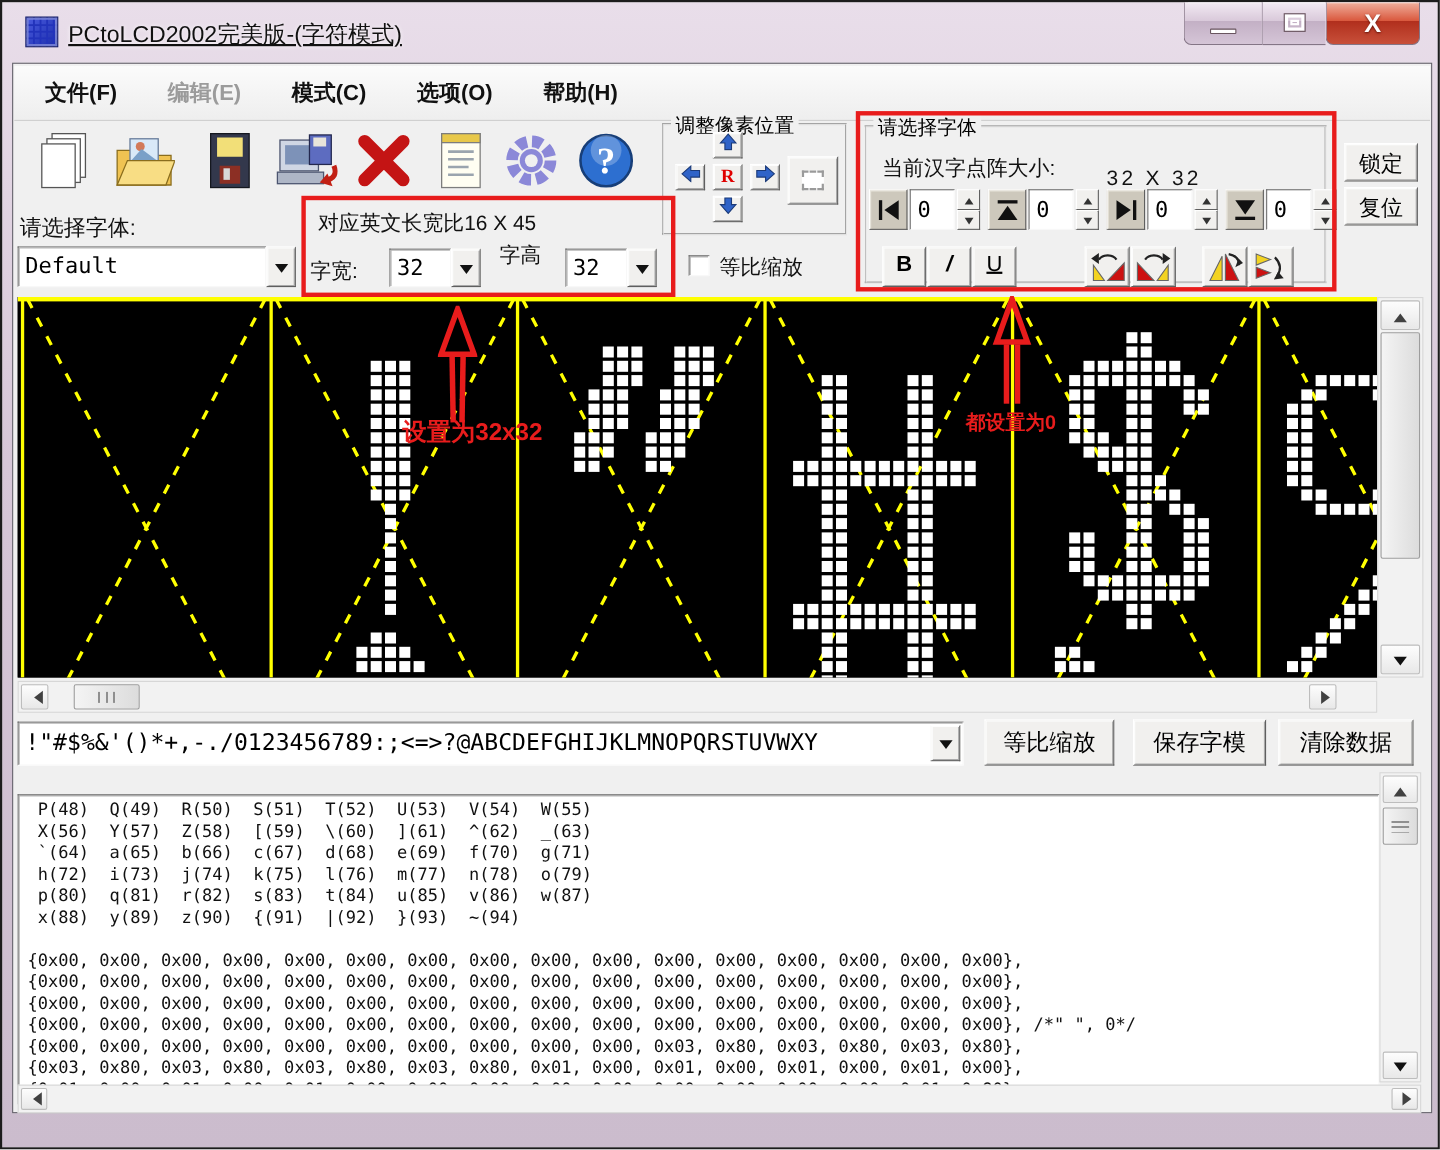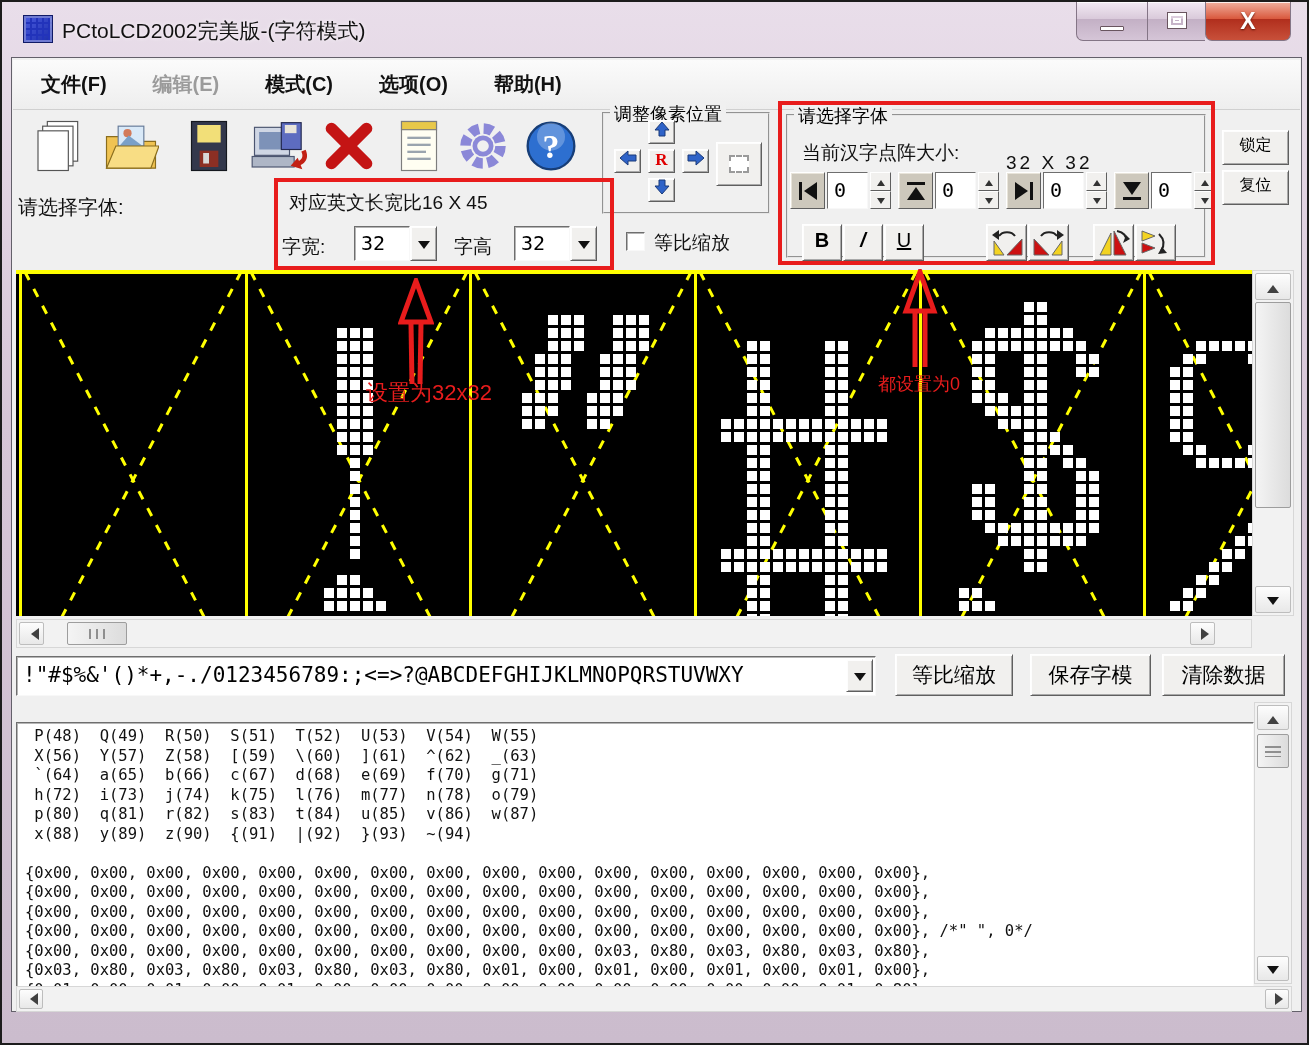--- a/index.html
+++ b/index.html
@@ -10,21 +10,21 @@
   
   .titlebar { position:absolute; left:0; top:0; width:100%; height:55px; }
   .app-icon { position:absolute; left:21px; top:13px; width:30px; height:28px;
       background:
         linear-gradient(90deg,#2233bb 2px,transparent 2px),
         linear-gradient(#2233bb 2px,transparent 2px),
         linear-gradient(135deg,#4a5be0,#1b2daa);
       background-size:6px 6px,6px 6px,100% 100%;
       border:1px solid #101a66; box-shadow:inset 0 0 0 2px rgba(255,255,255,.35); }
   .title-text { position:absolute; left:60px; top:15px; font-size:21px; color:#111;
-      text-shadow:0 0 4px rgba(255,255,255,.9); }
+      text-shadow:0 0 4px rgba(255,255,255,.9);text-decoration:underline; }
   .winbtns { position:absolute; right:16px; top:0; display:flex; }
   .wbtn { height:39px; border:1px solid #847586; border-top:none;
       border-radius:0 0 7px 7px; position:relative;
       background:linear-gradient(#f2eaf3,#d9c9da 45%,#c3b0c5 46%,#d5c5d7);
       box-shadow:inset 0 1px 0 rgba(255,255,255,.8); }
   .wbtn.min { width:72px; border-radius:0 0 0 7px;}
   .wbtn.max { width:57px; border-radius:0; border-left:none; border-right:none;}
   .wbtn.close { width:86px; background:linear-gradient(#f0b09e,#d9573c 45%,#b12f1d 46%,#c8503a); }
   .glyph-min { position:absolute; left:50%; top:24px; width:24px; height:5px; margin-left:-12px;
       background:#fff; border:1px solid #69555f; border-radius:1px;}
@@ -79,25 +79,25 @@
       font-size:20px; padding:5px 0 0 6px; }
   .spinner { width:21px; margin-left:2px; display:flex; flex-direction:column; }
   .spinner .sb { flex:1; position:relative; background:#f1f0ee; border:1px solid;
       border-color:#fff #5f5f5f #5f5f5f #fff; }
   .spinner .sb .t { position:absolute; left:50%; top:50%; width:0; height:0;}
   .spinner .sb.up .t { margin:-5px 0 0 -4px; border:4px solid transparent; border-bottom:6px solid #333;}
   .spinner .sb.dn .t { margin:-2px 0 0 -4px; border:4px solid transparent; border-top:6px solid #333;}
   .stylebtn { width:40px; height:37px; font-size:20px; text-align:center; padding-top:4px;}
   .xbtn { width:41px; height:37px; }
   .xbtn svg { width:34px; height:30px; display:block; margin:2px auto; }
-  .sidebtn { position:absolute; left:1220px; width:67px; height:35px; font-size:16px;
+  .sidebtn { position:absolute; left:1220px; width:67px; height:35px; font-size:20px;
       text-align:center; padding-top:4px; }
   
   .red-box { position:absolute; border:4px solid var(--anno); z-index:50; pointer-events:none;}
-  .red-label { position:absolute; color:var(--anno); font-weight:normal; z-index:51; white-space:nowrap;}
+  .red-label { position:absolute; color:var(--anno); font-weight:bold; z-index:51; white-space:nowrap;}
   .red-arrow { position:absolute; z-index:51; }
   
   #lcd { position:absolute; left:14px; top:268px; width:1236px; height:346px; background:#000; }
   .scroll { position:absolute; background:#f2f2f2; border:1px solid #d7d7d7; }
   .sarrow { position:absolute; background:linear-gradient(#fdfdfd,#e8e8e8); border:1px solid #bdbdbd;
       border-radius:2px;}
   .sthumb { position:absolute; background:linear-gradient(90deg,#f4f4f4,#dcdcdc); border:1px solid #9d9d9d;
       border-radius:2px; }
   .grip-v { position:absolute; left:50%; top:50%; width:16px; height:10px; margin:-5px 0 0 -8px;
       background:repeating-linear-gradient(90deg,#8f8f8f 0 2px,transparent 2px 7px); }
@@ -209,30 +209,36 @@
       <button class="tbtn" style="left: 518px;">
         <svg viewBox="0 0 48 48">
           <circle cx="24" cy="24" r="20" fill="#2d6fd0" stroke="#173e78" stroke-width="2"></circle>
           <circle cx="24" cy="16" r="12" fill="rgba(255,255,255,.25)"></circle>
           <text x="24" y="34" font-size="29" font-weight="bold" fill="#fff" text-anchor="middle" font-family="Liberation Serif,serif">?</text>
         </svg>
       </button>
     </div>
 
   <span class="lbl" style="left:16px;top:192px;font-size:20px">请选择字体:</span>
+  <div class="combo" style="left:14px;top:222px;width:253px;height:37px">
+    <span class="val">Default</span>
+    <span class="drop">
+        <i class="tri-dn"></i>
+      </span>
+  </div>
 
   <span class="lbl" style="left:287px;top:188px">对应英文长宽比16 X 45</span>
   <span class="lbl" style="left:280px;top:232px">字宽:</span>
   <div class="combo" style="left:352px;top:224px;width:83px;height:35px">
     <span class="val">32</span>
     <span class="drop">
         <i class="tri-dn"></i>
       </span>
   </div>
-  <span class="lbl" style="left:452px;top:232px">字高</span>
+  <span class="lbl" style="left:452px;top:217px">字高</span>
   <div class="combo" style="left:512px;top:224px;width:83px;height:35px">
     <span class="val">32</span>
     <span class="drop">
         <i class="tri-dn"></i>
       </span>
   </div>
 
   <div class="group" style="left:600px;top:110px;width:168px;height:102px">
     <span class="legend">调整像素位置</span>
   </div>

